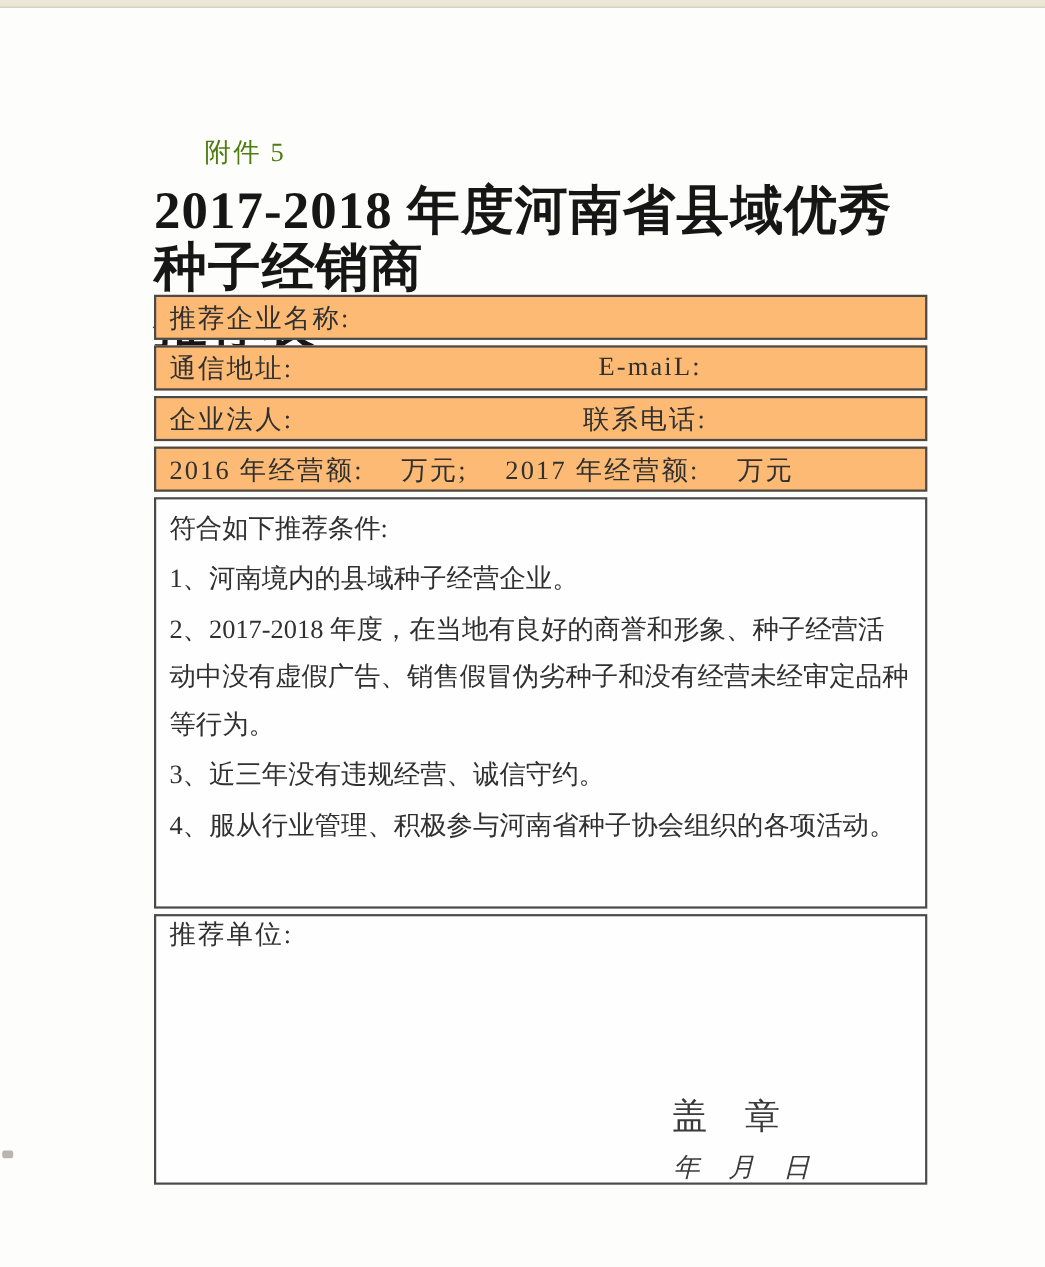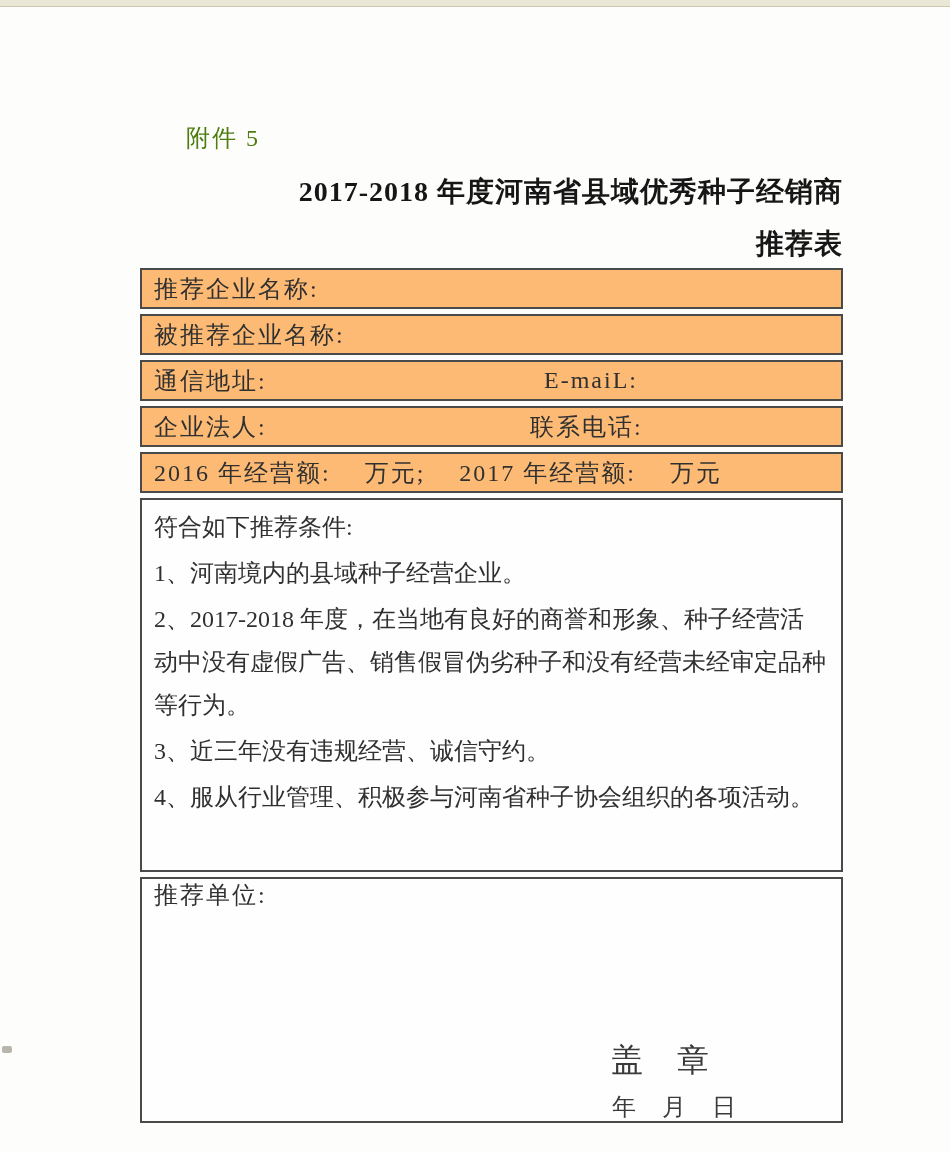--- a/index.html
+++ b/index.html
@@ -23,22 +23,22 @@
     top: 1046px; width: 10px; height: 7px;
     background: #9a978a; border-radius: 2px; opacity: .7;
   }
   
   .attachment {
     position: absolute; left: 150px; top: 122px;
     font-size: 24px; letter-spacing: 2px; color: #4d7c0f; margin-left: 36px;
   }
   .title {
     position: absolute; left: 140px; top: 166px; width: 703px;
-    text-align: right; font-weight: 700; color: #161616;
-    font-size: 28px; line-height: 52px; letter-spacing: 1px;
+    text-align: left; font-weight: 700; color: #161616;
+    font-size: 48px; line-height: 52px; letter-spacing: 1px;
   }
   
   .form-table { position: absolute; left: 140px; top: 268px; width: 703px; }
   .row {
     box-sizing: border-box;
     border: 2px solid #4a4a4a;
     background: #fdba74;
     height: 41px; margin-bottom: 5px;
     display: flex; align-items: center;
     padding-left: 12px;
@@ -58,21 +58,21 @@
   .conditions { height: 374px; padding: 6px 14px 0 12px; overflow: hidden; }
   .conditions p { margin: 0 0 3px 0; line-height: 43px; white-space: pre-wrap; }
   .footer-block { position: relative; height: 246px; padding: 0 12px; }
   .footer-block .lbl { letter-spacing: 2px; }
   .stamp {
     position: absolute; right: 131px; top: 160px;
     font-size: 32px; letter-spacing: 1px; white-space: pre-wrap; color: #3a3a3a;
   }
   .date {
     position: absolute; right: 104px; top: 212px;
-    font-size: 24px; letter-spacing: 1px; white-space: pre-wrap; color: #3a3a3a;
+    font-size: 24px; letter-spacing: 1px; white-space: pre-wrap; color: #3a3a3a; font-style: italic;
   }
 </style>
 </head>
 <body>
 
 <div class="page">
   <div class="scan-strip"></div>
 
   <div class="attachment">附件 5</div>
 
@@ -80,23 +80,20 @@
     <div>2017-2018 年度河南省县域优秀种子经销商</div>
     <div>推荐表</div>
   </div>
 
   <div class="form-table">
 
     <div class="row">
       <span class="lbl">推荐企业名称:</span>
     </div>
 
-    <div class="row">
-      <span class="lbl">被推荐企业名称:</span>
-    </div>
 
     <div class="row">
       <span class="lbl c1 w390">通信地址:</span>
       <span class="lbl">E-maiL:</span>
     </div>
 
     <div class="row">
       <span class="lbl c1 w376">企业法人:</span>
       <span class="lbl">联系电话:</span>
     </div>

